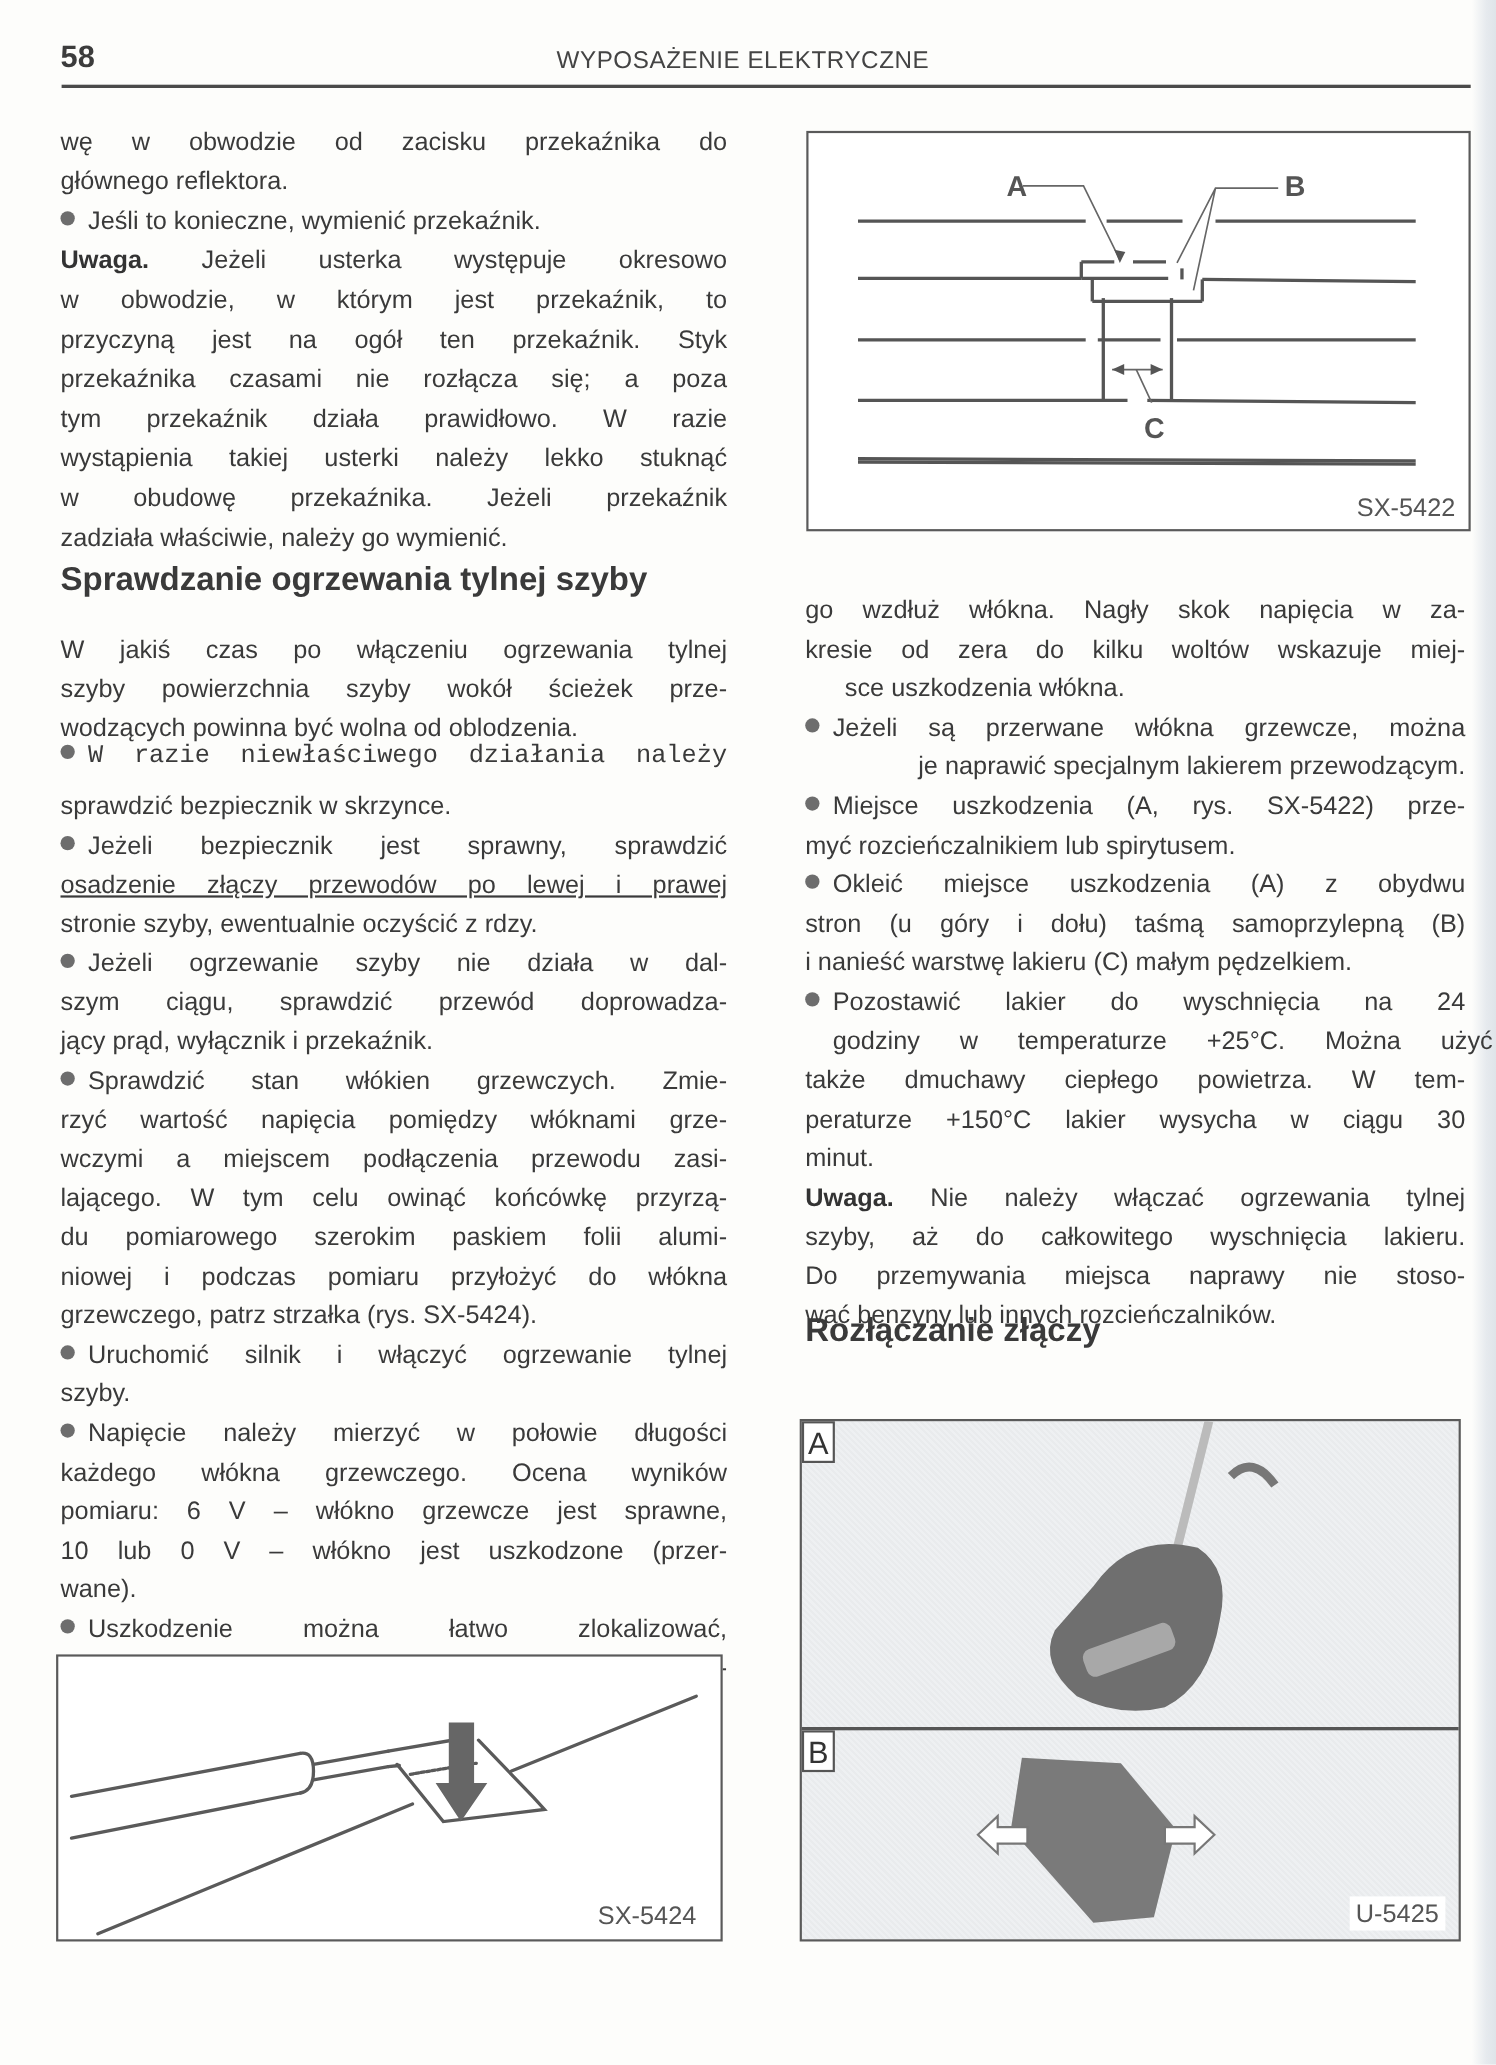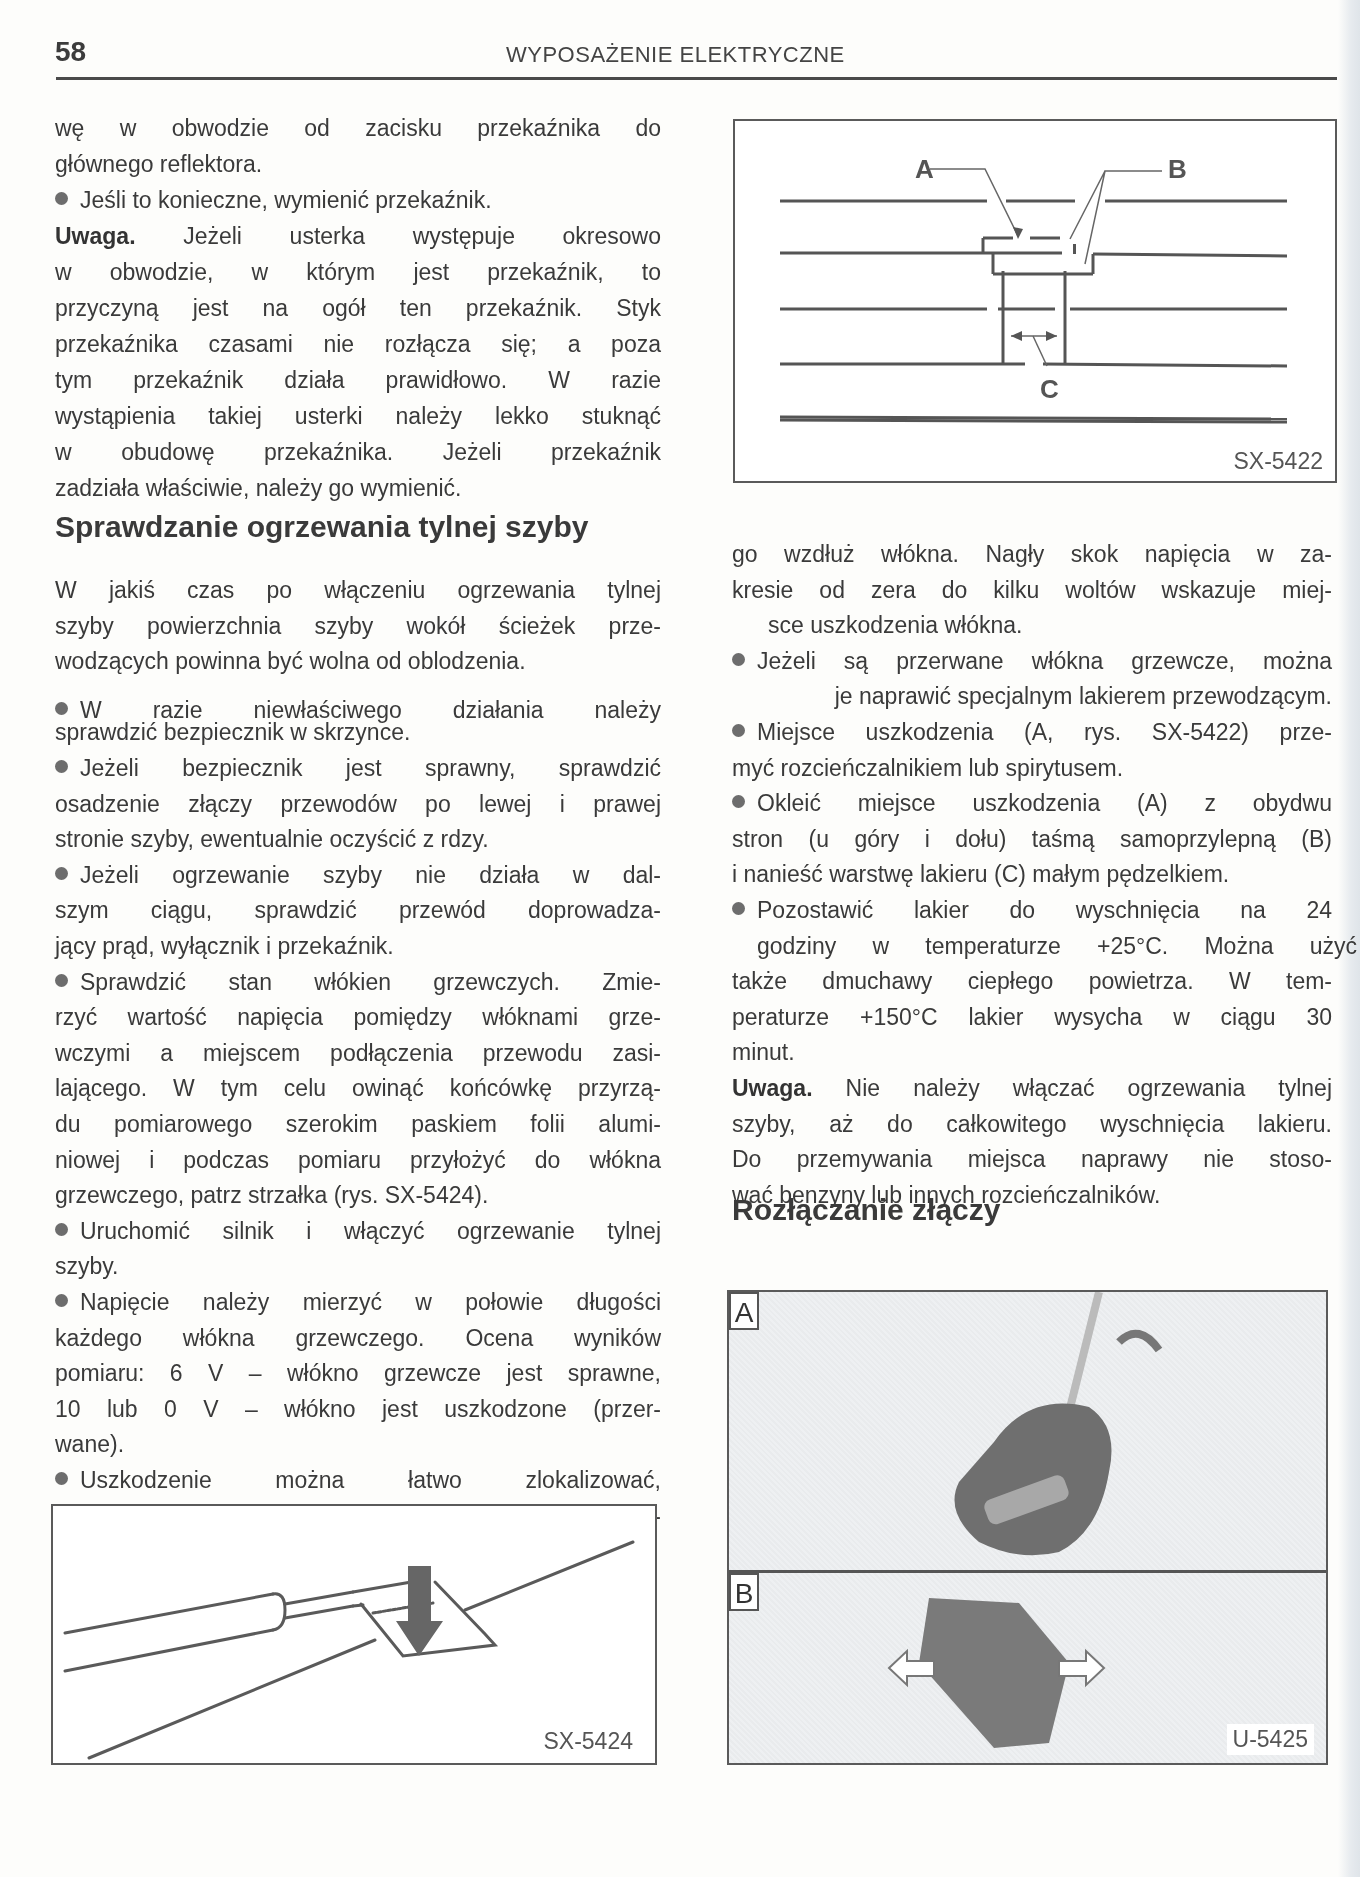--- a/index.html
+++ b/index.html
@@ -40,24 +40,24 @@
 <div class="line lcol just" style="top:398px">wystąpienia takiej usterki należy lekko stuknąć</div>
 <div class="line lcol just" style="top:434px">w obudowę przekaźnika. Jeżeli przekaźnik</div>
 <div class="line lcol" style="top:470px">zadziała właściwie, należy go wymienić.</div>
 
 <div class="heading" style="left:55px; top:510px">Sprawdzanie ogrzewania tylnej szyby</div>
 
 <div id="left-section">
     <div class="line lcol just" style="top: 572px;"><span>W jakiś czas po włączeniu ogrzewania tylnej</span></div>
     <div class="line lcol just" style="top: 607.6px;"><span>szyby powierzchnia szyby wokół ścieżek prze-</span></div>
     <div class="line lcol" style="top: 643.2px;"><span>wodzących powinna być wolna od oblodzenia.</span></div>
-    <div class="line lcol just" style="top: 692px;"><span class="bullet"></span><span>W razie niewłaściwego działania należy</span></div>
+    <div class="line lcol just" style="top: 669px; font-family: Liberation Mono, monospace;"><span class="bullet"></span><span>W razie niewłaściwego działania należy</span></div>
     <div class="line lcol" style="top: 714.4px;"><span>sprawdzić bezpiecznik w skrzynce.</span></div>
     <div class="line lcol just" style="top: 750px;"><span class="bullet"></span><span>Jeżeli bezpiecznik jest sprawny, sprawdzić</span></div>
-    <div class="line lcol just" style="top: 785.6px;"><span>osadzenie złączy przewodów po lewej i prawej</span></div>
+    <div class="line lcol just" style="top: 785.6px; text-decoration: underline;"><span>osadzenie złączy przewodów po lewej i prawej</span></div>
     <div class="line lcol" style="top: 821.2px;"><span>stronie szyby, ewentualnie oczyścić z rdzy.</span></div>
     <div class="line lcol just" style="top: 856.8px;"><span class="bullet"></span><span>Jeżeli ogrzewanie szyby nie działa w dal-</span></div>
     <div class="line lcol just" style="top: 892.4px;"><span>szym ciągu, sprawdzić przewód doprowadza-</span></div>
     <div class="line lcol" style="top: 928px;"><span>jący prąd, wyłącznik i przekaźnik.</span></div>
     <div class="line lcol just" style="top: 963.6px;"><span class="bullet"></span><span>Sprawdzić stan włókien grzewczych. Zmie-</span></div>
     <div class="line lcol just" style="top: 999.2px;"><span>rzyć wartość napięcia pomiędzy włóknami grze-</span></div>
     <div class="line lcol just" style="top: 1034.8px;"><span>wczymi a miejscem podłączenia przewodu zasi-</span></div>
     <div class="line lcol just" style="top: 1070.4px;"><span>lającego. W tym celu owinąć końcówkę przyrzą-</span></div>
     <div class="line lcol just" style="top: 1106px;"><span>du pomiarowego szerokim paskiem folii alumi-</span></div>
     <div class="line lcol just" style="top: 1141.6px;"><span>niowej i podczas pomiaru przyłożyć do włókna</span></div>

